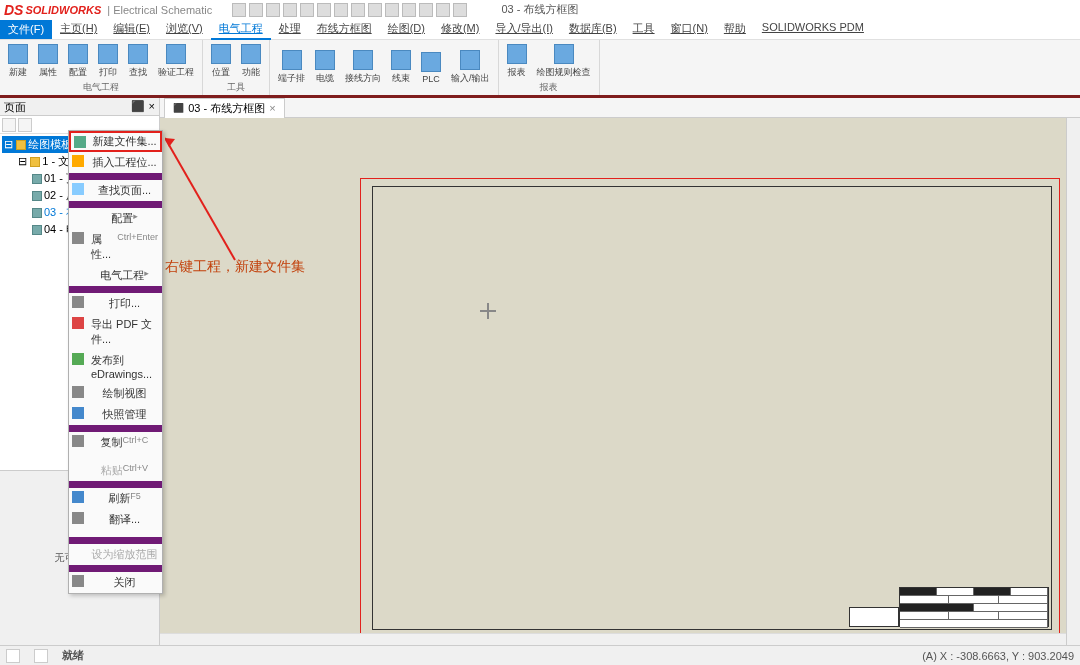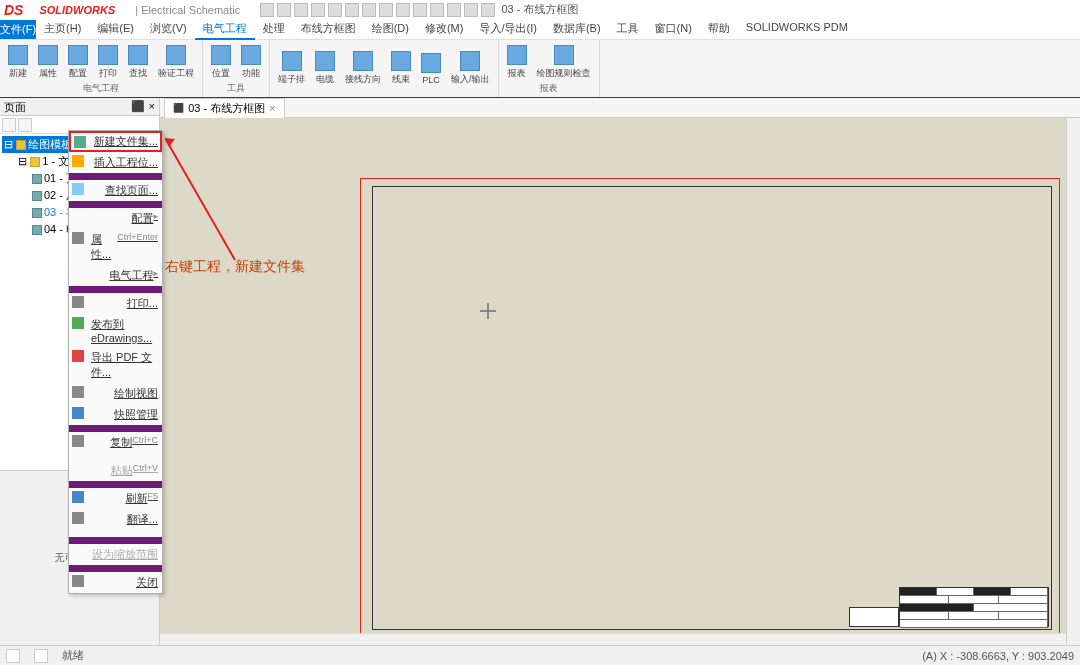--- a/index.html
+++ b/index.html
@@ -1,34 +1,34 @@
 <!DOCTYPE html>
 <html><head>
 <meta charset="utf-8">
 <style>
 * { margin: 0; padding: 0; box-sizing: border-box; font-family: "Microsoft YaHei", Arial, sans-serif; font-size: 11px; }
 body { width: 1080px; height: 665px; background: #fff; overflow: hidden; position: relative; }
 
 
 .title-bar { height: 20px; display: flex; align-items: center; padding: 0 4px; background: #fff; }
-.logo { color: #e2211c; font-weight: bold; font-size: 12px; font-style: italic; display: flex; align-items: center; gap: 16px; }
+.logo { color: #e2211c; font-weight: bold; font-size: 12px; font-style: italic; display: flex; align-items: center; gap: 2px; }
 .logo .ds { color: #e2211c; font-size: 14px; }
 .logo .sub { color: #888; font-weight: normal; font-style: normal; margin-left: 4px; font-size: 11px; }
 .qat { display: flex; gap: 3px; margin-left: 20px; }
 .qat-icon { width: 14px; height: 14px; background: #ddd; border: 1px solid #bbb; }
 .doc-title { position: absolute; left: 50%; transform: translateX(-50%); color: #555; top: 2px; }
 
 
 .menu-bar { height: 20px; display: flex; align-items: center; background: #fff; border-bottom: 1px solid #e0e0e0; }
-.file-btn { background: #0078d7; color: #fff; padding: 2px 0; height: 100%; display: flex; align-items: center; }
-.menu-item { padding: 2px 8px; color: #444; cursor: pointer; }
+.file-btn { background: #0078d7; color: #fff; padding: 2px 8px; height: 100%; display: flex; align-items: center; }
+.menu-item { padding: 2px 8px; color: #444; cursor: pointer; text-decoration: underline; }
 .menu-item.active { color: #0078d7; border-bottom: 2px solid #0078d7; }
 
 
-.ribbon { height: 58px; display: flex; background: #f5f5f5; border-bottom: 1px solid #7f1d1d; }
+.ribbon { height: 58px; display: flex; background: #f5f5f5; border-bottom: 3px solid #7f1d1d; }
 .ribbon-group { display: flex; flex-direction: column; border-right: 1px solid #d8d8d8; padding: 2px 4px; }
 .ribbon-btns { display: flex; gap: 2px; flex: 1; }
 .ribbon-btn { display: flex; flex-direction: column; align-items: center; justify-content: center; padding: 2px 4px; cursor: pointer; min-width: 28px; }
 .ribbon-icon { width: 20px; height: 20px; background: #6aa9e0; border: 1px solid #4a89c0; margin-bottom: 2px; }
 .ribbon-label { font-size: 9px; color: #444; white-space: nowrap; text-align: center; }
 .ribbon-group-label { font-size: 9px; color: #666; text-align: center; }
 
 
 .main { display: flex; height: 547px; }
 
@@ -41,21 +41,21 @@
 .tree-node { padding: 1px 2px; white-space: nowrap; }
 .tree-node.root { background: #0078d7; color: #fff; }
 .tree-children { padding-left: 14px; }
 .tree-icon { display: inline-block; width: 10px; height: 10px; margin-right: 2px; vertical-align: middle; }
 .tree-icon.folder { background: #f0c040; border: 1px solid #d0a020; }
 .tree-icon.file { background: #7aa; border: 1px solid #588; }
 .preview-area { height: 175px; border-top: 1px solid #ccc; background: #f0f0f0; display: flex; align-items: center; justify-content: center; color: #555; font-size: 10px; }
 
 
 .context-menu { position: absolute; left: 68px; top: 130px; width: 95px; background: #fafafa; border: 1px solid #b0b0b0; box-shadow: 2px 2px 4px rgba(0,0,0,0.2); z-index: 100; font-size: 10px; }
-.ctx-item { padding: 3px 4px 3px 22px; position: relative; color: #333; cursor: pointer; display: flex; justify-content: flex-end; text-decoration: underline; }
+.ctx-item { padding: 3px 4px 3px 22px; position: relative; color: #333; cursor: pointer; display: flex; justify-content: center; }
 .ctx-item.highlighted { border: 2px solid #e2211c; padding: 1px 2px 1px 20px; }
 .ctx-item.disabled { color: #aaa; margin-top: 7px; }
 .ctx-item.sep { border-top: 7px solid #701a75; }
 .ctx-icon { position: absolute; left: 3px; top: 3px; width: 12px; height: 12px; }
 .ctx-shortcut { color: #888; font-size: 9px; }
 
 
 .arrow-line { position: absolute; left: 165px; top: 135px; z-index: 50; pointer-events: none; }
 .annotation-text { position: absolute; left: 165px; top: 258px; color: #c2410c; font-size: 14px; z-index: 50; }
 
@@ -76,21 +76,21 @@
 .cursor-cross { position: absolute; left: 320px; top: 185px; width: 16px; height: 16px; pointer-events: none; }
 .cursor-cross::before, .cursor-cross::after { content: ''; position: absolute; background: #888; }
 .cursor-cross::before { left: 7px; top: 0; width: 2px; height: 16px; }
 .cursor-cross::after { top: 7px; left: 0; width: 16px; height: 2px; }
 
 
 .right-scroll { position: absolute; right: 0; top: 118px; bottom: 20px; width: 14px; background: #f0f0f0; border-left: 1px solid #ccc; }
 
 
 .status-bar { height: 20px; background: #f0f0f0; border-top: 1px solid #ccc; display: flex; align-items: center; padding: 0 6px; font-size: 10px; color: #555; justify-content: space-between; }
-.status-left { display: flex; gap: 14px; align-items: center;}
+.status-left { display: flex; gap: 14px; align-items: center; font-weight: bold;}
 .status-btn { width: 14px; height: 14px; border: 1px solid #ccc; background: #fff; }
 .bottom-scroll { position: absolute; left: 160px; right: 14px; bottom: 20px; height: 12px; background: #f0f0f0; border-top: 1px solid #ddd; }
 </style>
 </head>
 <body>
 
 <div class="title-bar">
   <div class="logo">
     <span class="ds">DS</span>
     <span>SOLIDWORKS</span>
@@ -319,26 +319,26 @@
     </div>
     <div class="ctx-item">
       <span>电气工程</span>
       <span class="ctx-shortcut">▸</span>
     </div>
     <div class="ctx-item sep">
       <span class="ctx-icon" style="background: rgb(136, 136, 136);"></span>
       <span>打印...</span>
     </div>
     <div class="ctx-item">
+      <span class="ctx-icon" style="background: rgb(221, 68, 68);"></span>
+      <span>导出 PDF 文件...</span>
+    </div>
+    <div class="ctx-item">
       <span class="ctx-icon" style="background: rgb(85, 170, 85);"></span>
       <span>发布到 eDrawings...</span>
-    </div>
-    <div class="ctx-item">
-      <span class="ctx-icon" style="background: rgb(221, 68, 68);"></span>
-      <span>导出 PDF 文件...</span>
     </div>
     <div class="ctx-item">
       <span class="ctx-icon" style="background: rgb(136, 136, 136);"></span>
       <span>绘制视图</span>
     </div>
     <div class="ctx-item">
       <span class="ctx-icon" style="background: rgb(68, 136, 204);"></span>
       <span>快照管理</span>
     </div>
     <div class="ctx-item sep">

